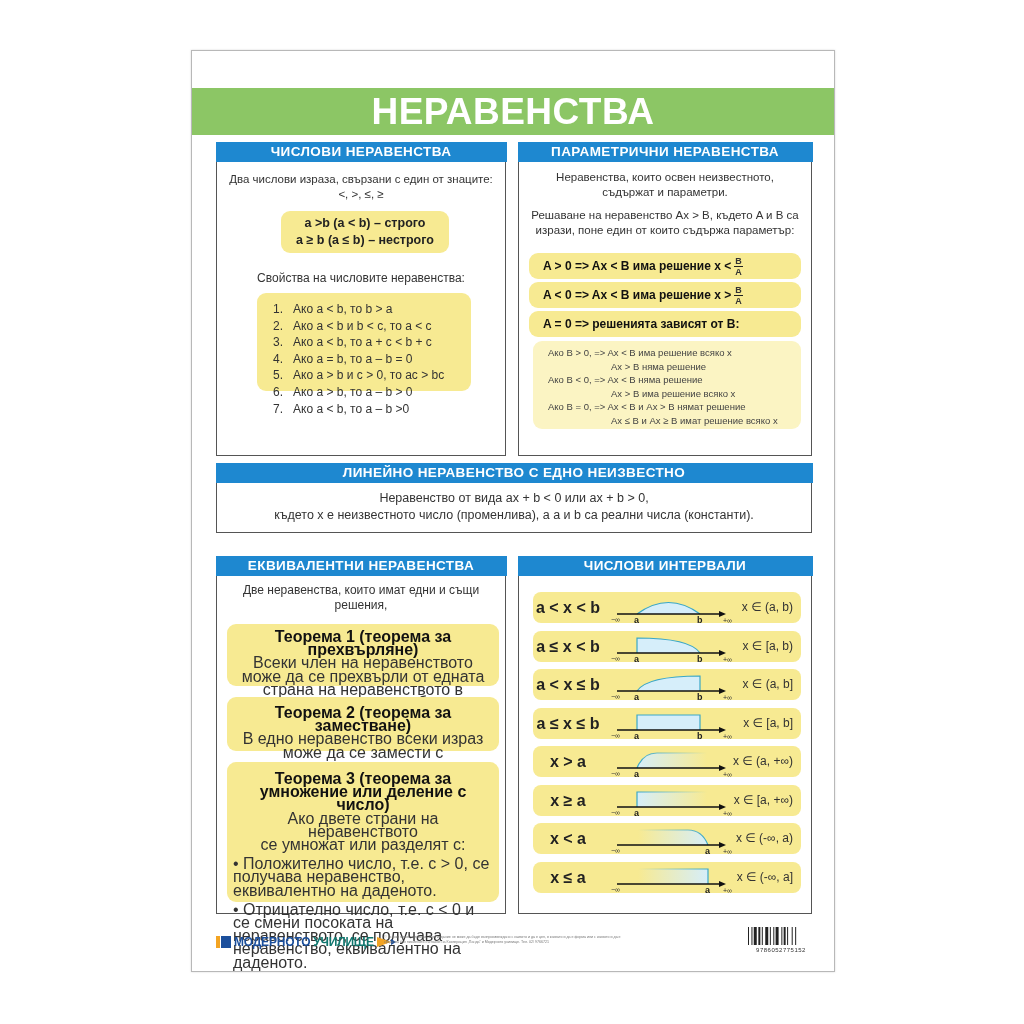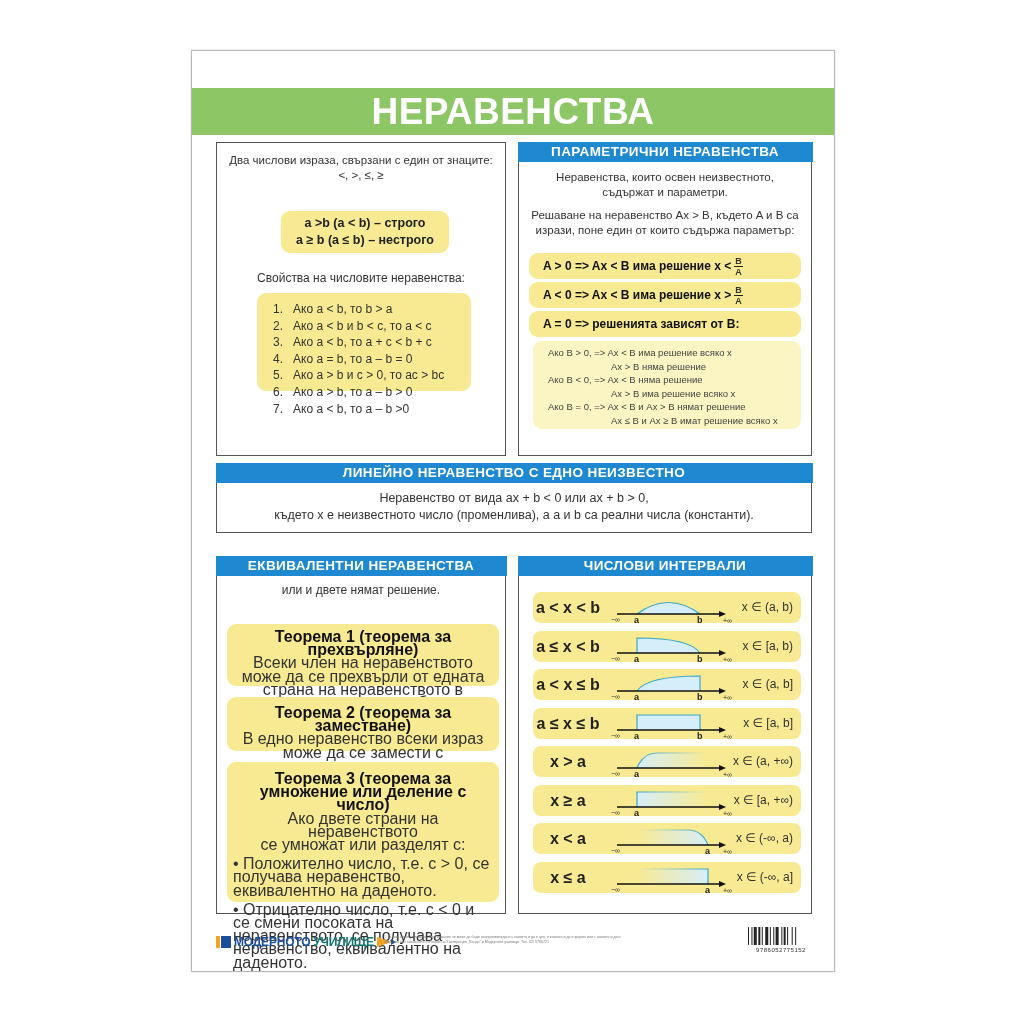--- a/index.html
+++ b/index.html
@@ -33,20 +33,21 @@
 </head>
 <body>
 
 <div class="poster">
 
   <div class="title-bar">
     <span>НЕРАВЕНСТВА</span>
   </div>
 
   <div class="panel" style="left:24px;top:91px;width:290px;height:314px;">
+    <div class="phead">ЧИСЛОВИ НЕРАВЕНСТВА</div>
     <div class="txt" style="margin-top:10px;">
       <div>Два числови израза, свързани с един от знаците:</div>
       <div>&lt;, &gt;, ≤, ≥</div>
     </div>
     <div class="ybox" style="position:absolute;left:64px;top:68px;width:168px;height:42px;text-align:center;font-weight:bold;font-size:12.5px;line-height:17px;padding-top:4px;box-sizing:border-box;">
       <div>a &gt;b (a &lt; b) – строго</div>
       <div>a ≥ b (a ≤ b) – нестрого</div>
     </div>
     <div class="txt" style="position:absolute;left:0;width:100%;top:128px;font-size:12px;">Свойства на числовите неравенства:</div>
     <div class="ybox props">
@@ -101,21 +102,21 @@
     <div class="phead">ЛИНЕЙНО НЕРАВЕНСТВО С ЕДНО НЕИЗВЕСТНО</div>
     <div class="txt" style="margin-top:7px;font-size:12.5px;line-height:17px;">
       <div>Неравенство от вида ax + b &lt; 0 или ax + b &gt; 0,</div>
       <div>където x е неизвестното число (променлива), а a и b са реални числа (константи).</div>
     </div>
   </div>
 
   <div class="panel" style="left:24px;top:505px;width:290px;height:358px;">
     <div class="phead">ЕКВИВАЛЕНТНИ НЕРАВЕНСТВА</div>
     <div class="txt" style="margin-top:7px;font-size:12px;">
-      <div>или и двете нямат решение.</div>
+      <div>Две неравенства, които имат едни и същи решения,</div>
     </div>
     <div class="ybox theo" style="top:67px;height:62px;padding:6px 8px 0;">
       <div style="font-weight:bold;color:#111;">Теорема 1 (теорема за прехвърляне)</div>
       <div>Всеки член на неравенството може да се прехвърли от едната страна на неравенството в другата му страна с обратен (противоположен) знак.</div>
     </div>
     <div class="ybox theo" style="top:140px;height:54px;padding:9px 8px 0;">
       <div style="font-weight:bold;color:#111;">Теорема 2 (теорема за заместване)</div>
       <div>В едно неравенство всеки израз може да се замести с тъждествено равен на него израз.</div>
     </div>
     <div class="ybox theo" style="top:205px;height:140px;padding:10px 6px 0;">

